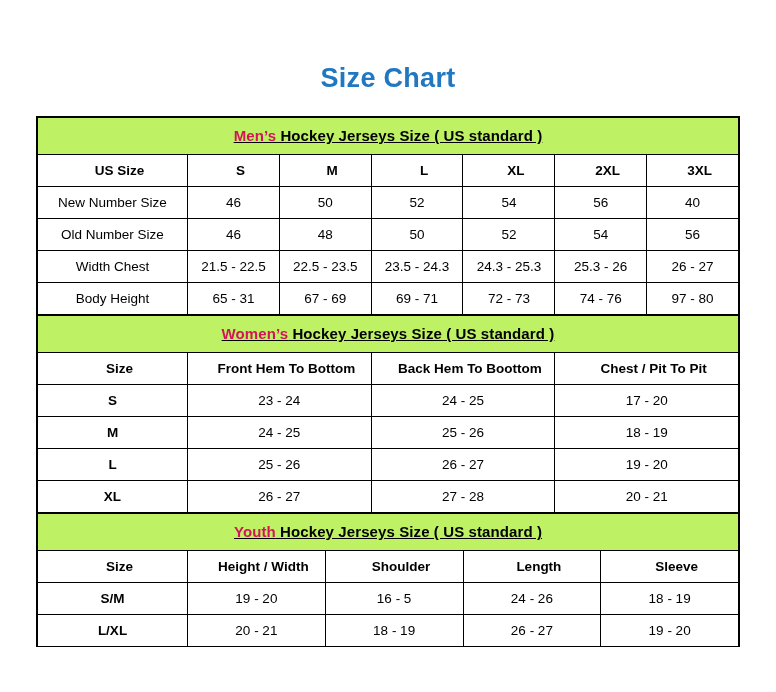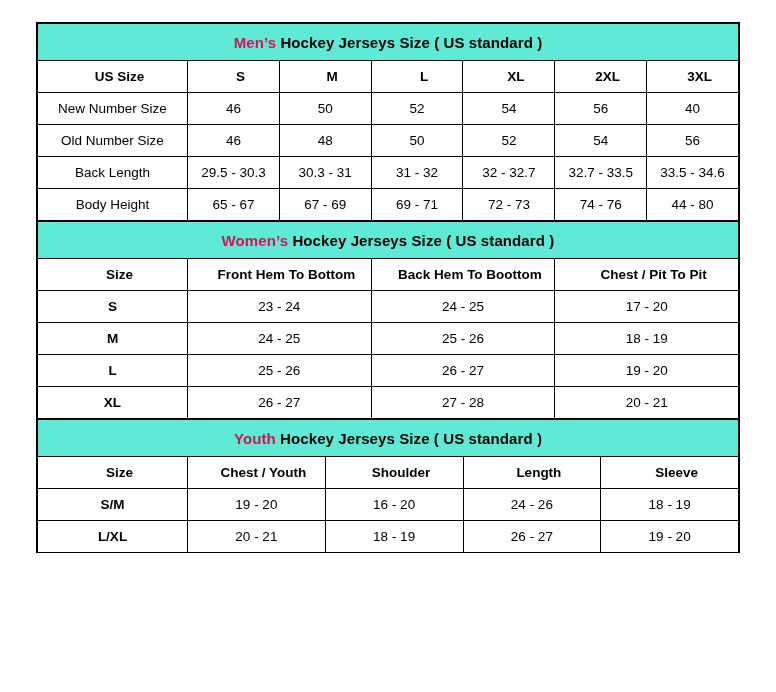--- a/index.html
+++ b/index.html
@@ -43,25 +43,26 @@
   td, th {
     border: 1px solid #000;
     font-size: 13.5px;
     text-align: center;
     padding: 4px 2px;
     height: 23px;
     font-weight: normal;
     vertical-align: middle;
   }
   .banner td {
-    background: #5eead4;
+    background: #bef264;
     font-weight: bold;
     font-size: 15px;
     height: 28px;
     letter-spacing: 0.1px;
+    text-decoration: underline;
   }
   .banner .accent-men { color: #d4145a; }
   .banner .accent-women { color: #d4145a; }
   .banner .accent-youth { color: #d4145a; }
   .banner .rest { color: #000; }
   .hdr td {
     font-weight: bold;
     padding-left: 16px;
   }
   .rowlabel {
@@ -71,20 +72,21 @@
   .sizecol { font-weight: bold; }
   table.men col.c0 { width: 150px; }
   table.women col.c0 { width: 150px; }
   table.youth col.c0 { width: 150px; }
 </style>
 </head>
 <body>
 
 <div class="page">
 
+  <div class="title">Size Chart</div>
 
   <div class="tables">
 
     <table class="men">
       <colgroup>
         <col class="c0">
           <col>
           <col>
           <col>
           <col>
@@ -116,36 +118,36 @@
         <tr>
           <td class="rowlabel">Old Number Size</td>
           <td>46</td>
           <td>48</td>
           <td>50</td>
           <td>52</td>
           <td>54</td>
           <td>56</td>
         </tr>
         <tr>
-          <td class="rowlabel">Back Length</td>
-          <td>29.5 - 30.3</td>
-          <td>30.3 - 31</td>
-          <td>31 - 32</td>
-          <td>32 - 32.7</td>
-          <td>32.7 - 33.5</td>
-          <td>33.5 - 34.6</td>
+          <td class="rowlabel">Width Chest</td>
+          <td>21.5 - 22.5</td>
+          <td>22.5 - 23.5</td>
+          <td>23.5 - 24.3</td>
+          <td>24.3 - 25.3</td>
+          <td>25.3 - 26</td>
+          <td>26 - 27</td>
         </tr>
         <tr>
           <td class="rowlabel">Body Height</td>
-          <td>65 - 67</td>
+          <td>65 - 31</td>
           <td>67 - 69</td>
           <td>69 - 71</td>
           <td>72 - 73</td>
           <td>74 - 76</td>
-          <td>44 - 80</td>
+          <td>97 - 80</td>
         </tr>
       </tbody>
     </table>
 
     <table class="women">
       <colgroup>
         <col class="c0">
           <col>
           <col>
           <col>
@@ -194,29 +196,29 @@
           <col>
           <col>
           <col>
       </colgroup>
       <tbody>
         <tr class="banner">
           <td colspan="5"><span class="accent-youth">Youth</span><span class="rest"> Hockey Jerseys Size ( US standard )</span></td>
         </tr>
         <tr class="hdr">
           <td>Size</td>
-          <td>Chest / Youth</td>
+          <td>Height / Width</td>
           <td>Shoulder</td>
           <td>Length</td>
           <td>Sleeve</td>
         </tr>
         <tr>
           <td class="sizecol">S/M</td>
           <td>19 - 20</td>
-          <td>16 - 20</td>
+          <td>16 - 5</td>
           <td>24 - 26</td>
           <td>18 - 19</td>
         </tr>
         <tr>
           <td class="sizecol">L/XL</td>
           <td>20 - 21</td>
           <td>18 - 19</td>
           <td>26 - 27</td>
           <td>19 - 20</td>
         </tr>

